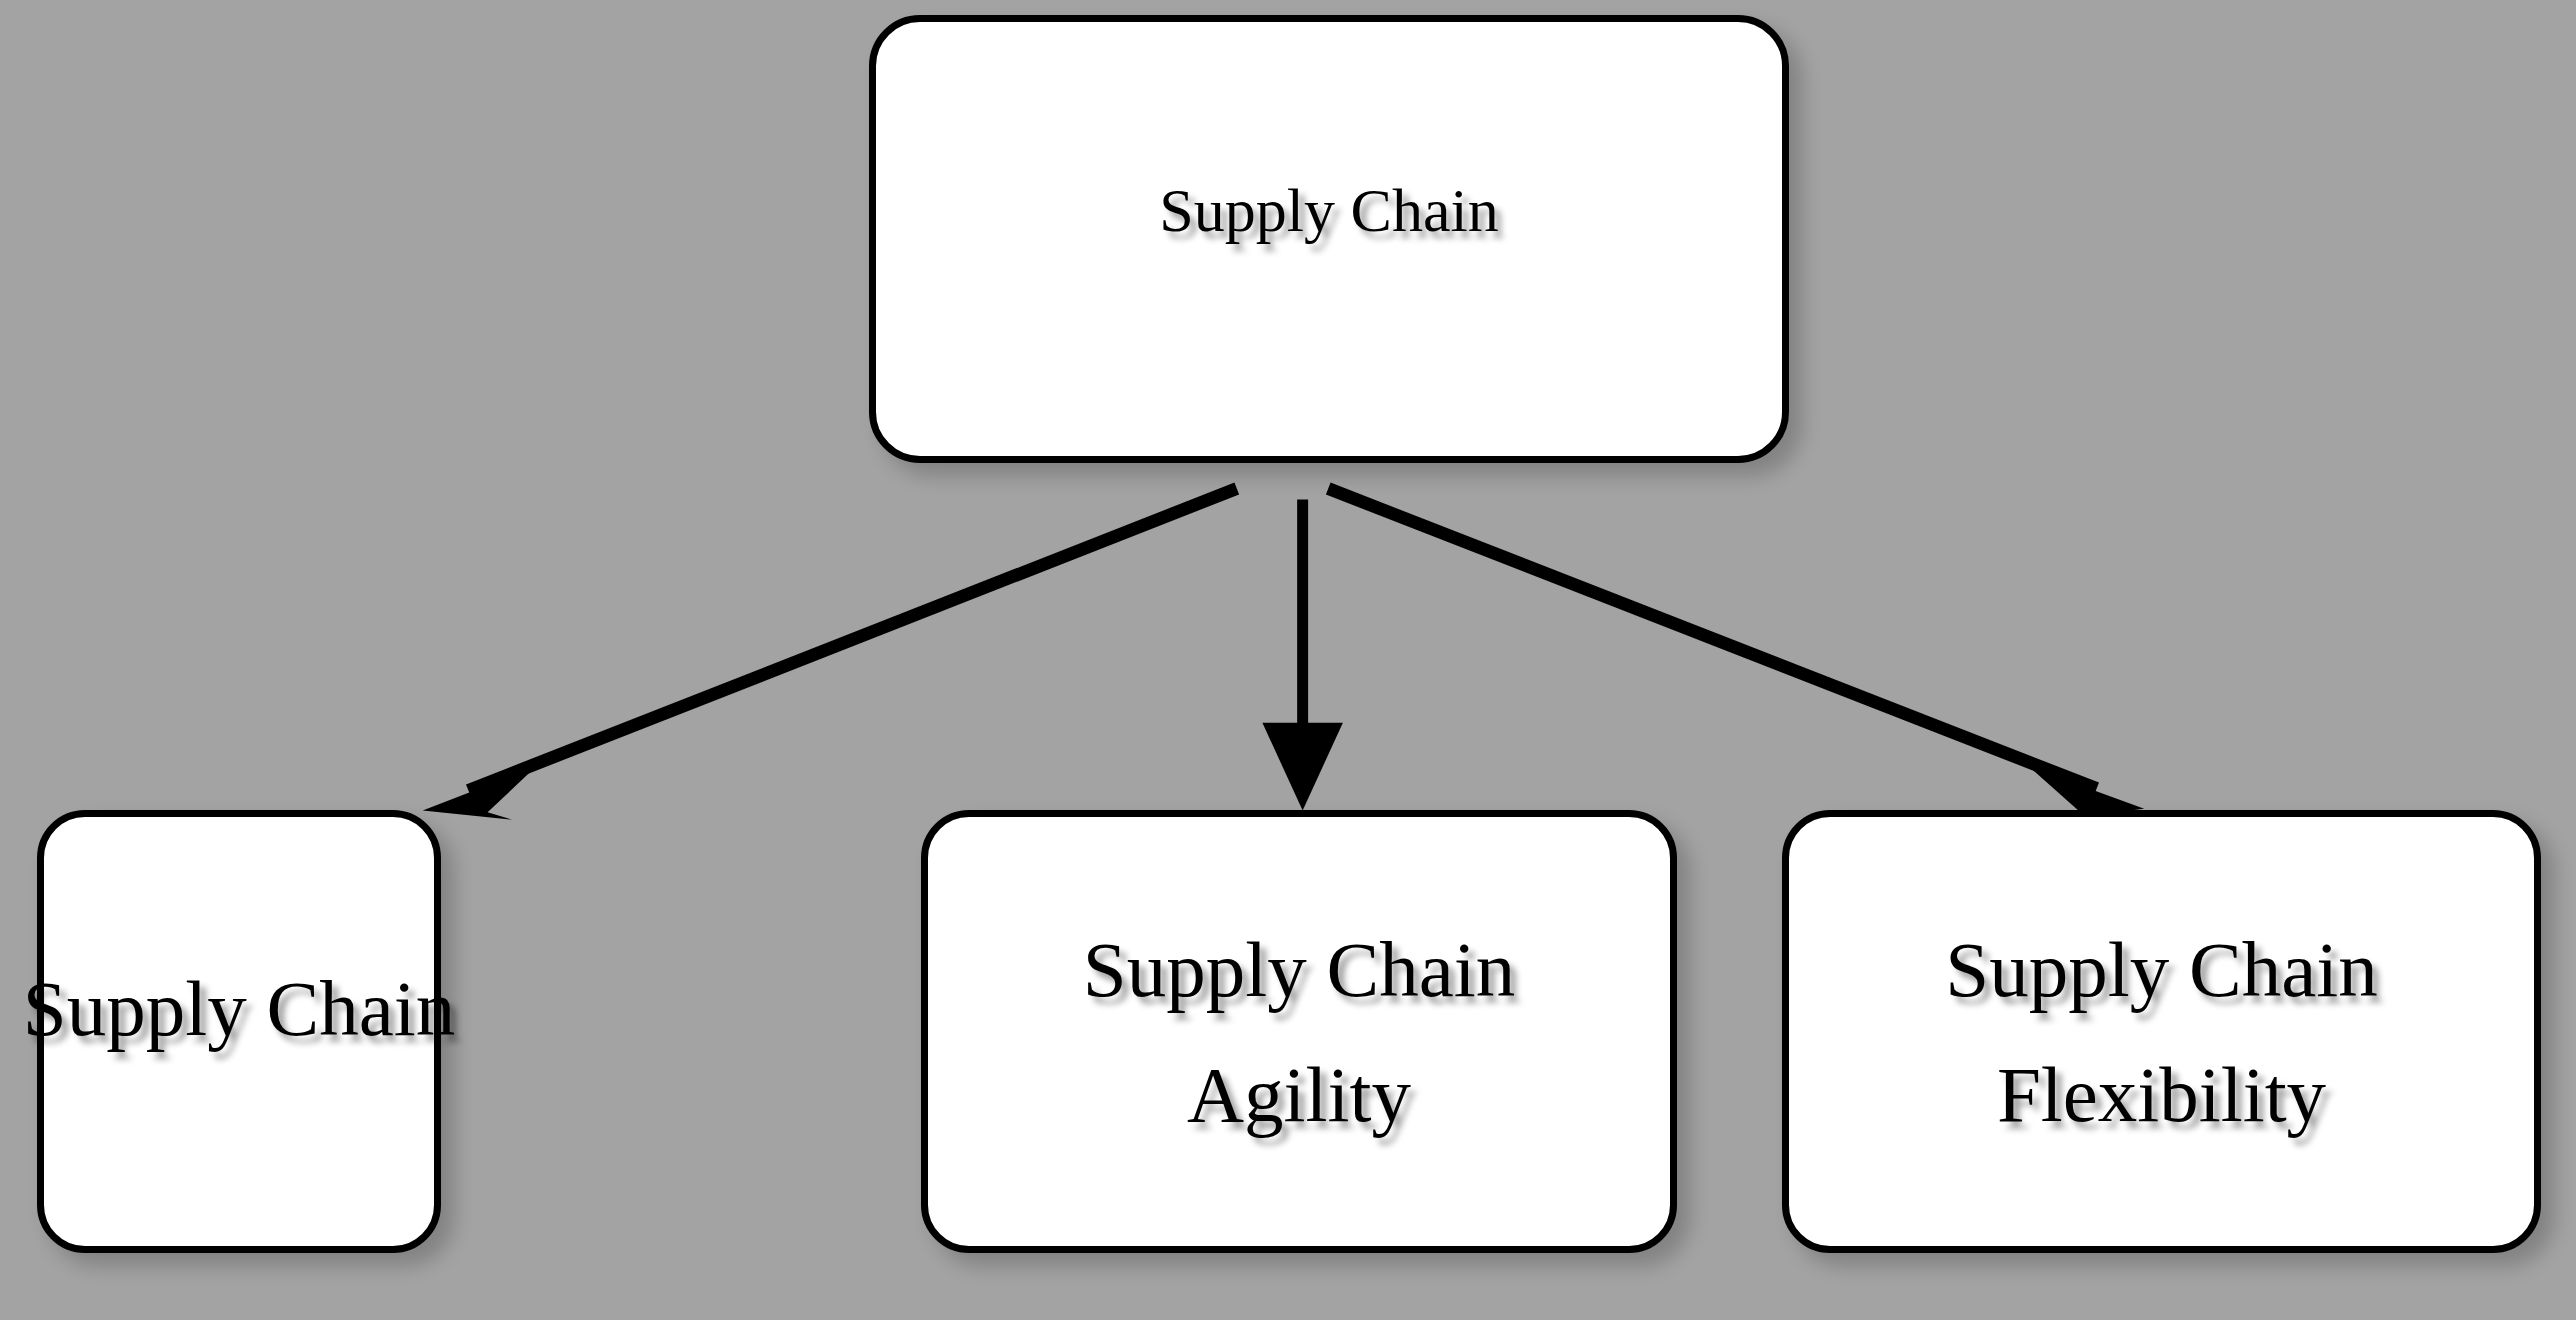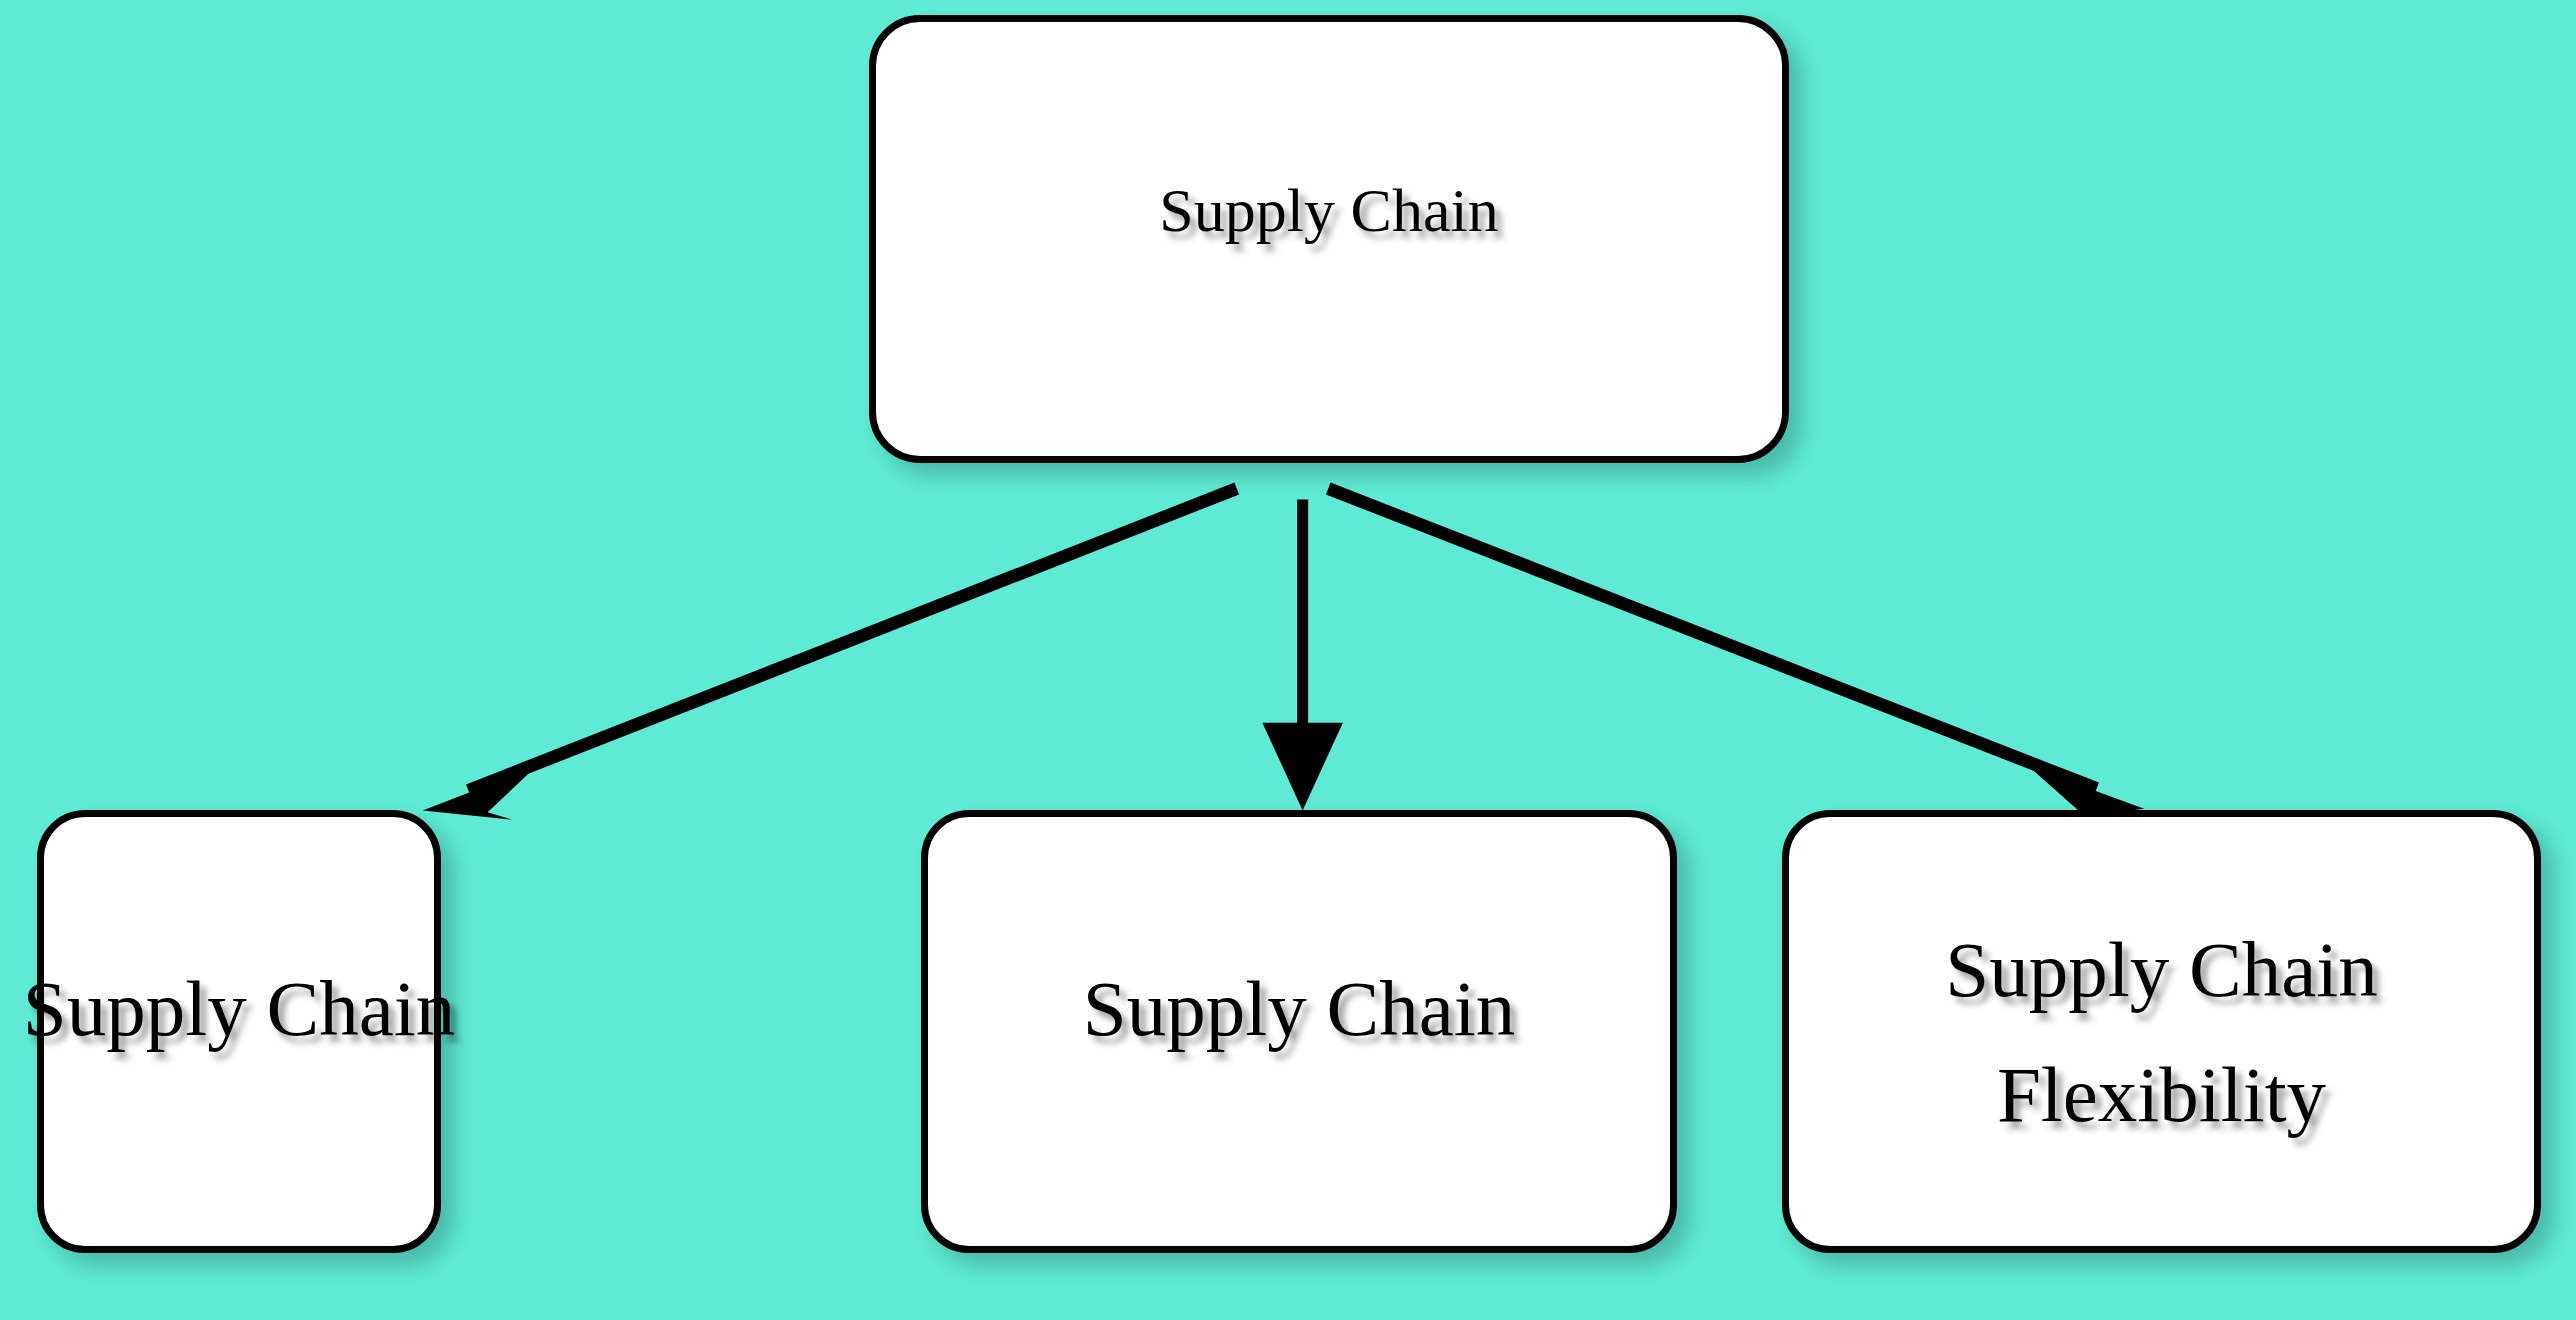--- a/index.html
+++ b/index.html
@@ -5,21 +5,21 @@
 <style>
   html, body {
     margin: 0;
     padding: 0;
     background: #ffffff;
   }
   #canvas {
     position: relative;
     width: 2576px;
     height: 1321px;
-    background: #5eead4;
+    background: #a3a3a3;
     overflow: hidden;
     font-family: "Liberation Serif", "DejaVu Serif", serif;
   }
 
   
   #arrow-layer {
     position: absolute;
     left: 0;
     top: 0;
     width: 2576px;
@@ -114,20 +114,21 @@
   <div class="node node-root" id="node-root">
     <div class="node-line line-1">Supply Chain</div>
   </div>
 
   <div class="node node-leaf" id="node-visibility">
     <div class="node-line line-1">Supply Chain</div>
   </div>
 
   <div class="node node-leaf" id="node-agility">
     <div class="node-line line-1">Supply Chain</div>
+    <div class="node-line line-2">Agility</div>
   </div>
 
   <div class="node node-leaf" id="node-flexibility">
     <div class="node-line line-1">Supply Chain</div>
     <div class="node-line line-2">Flexibility</div>
   </div>
 
 </div>
 
 

